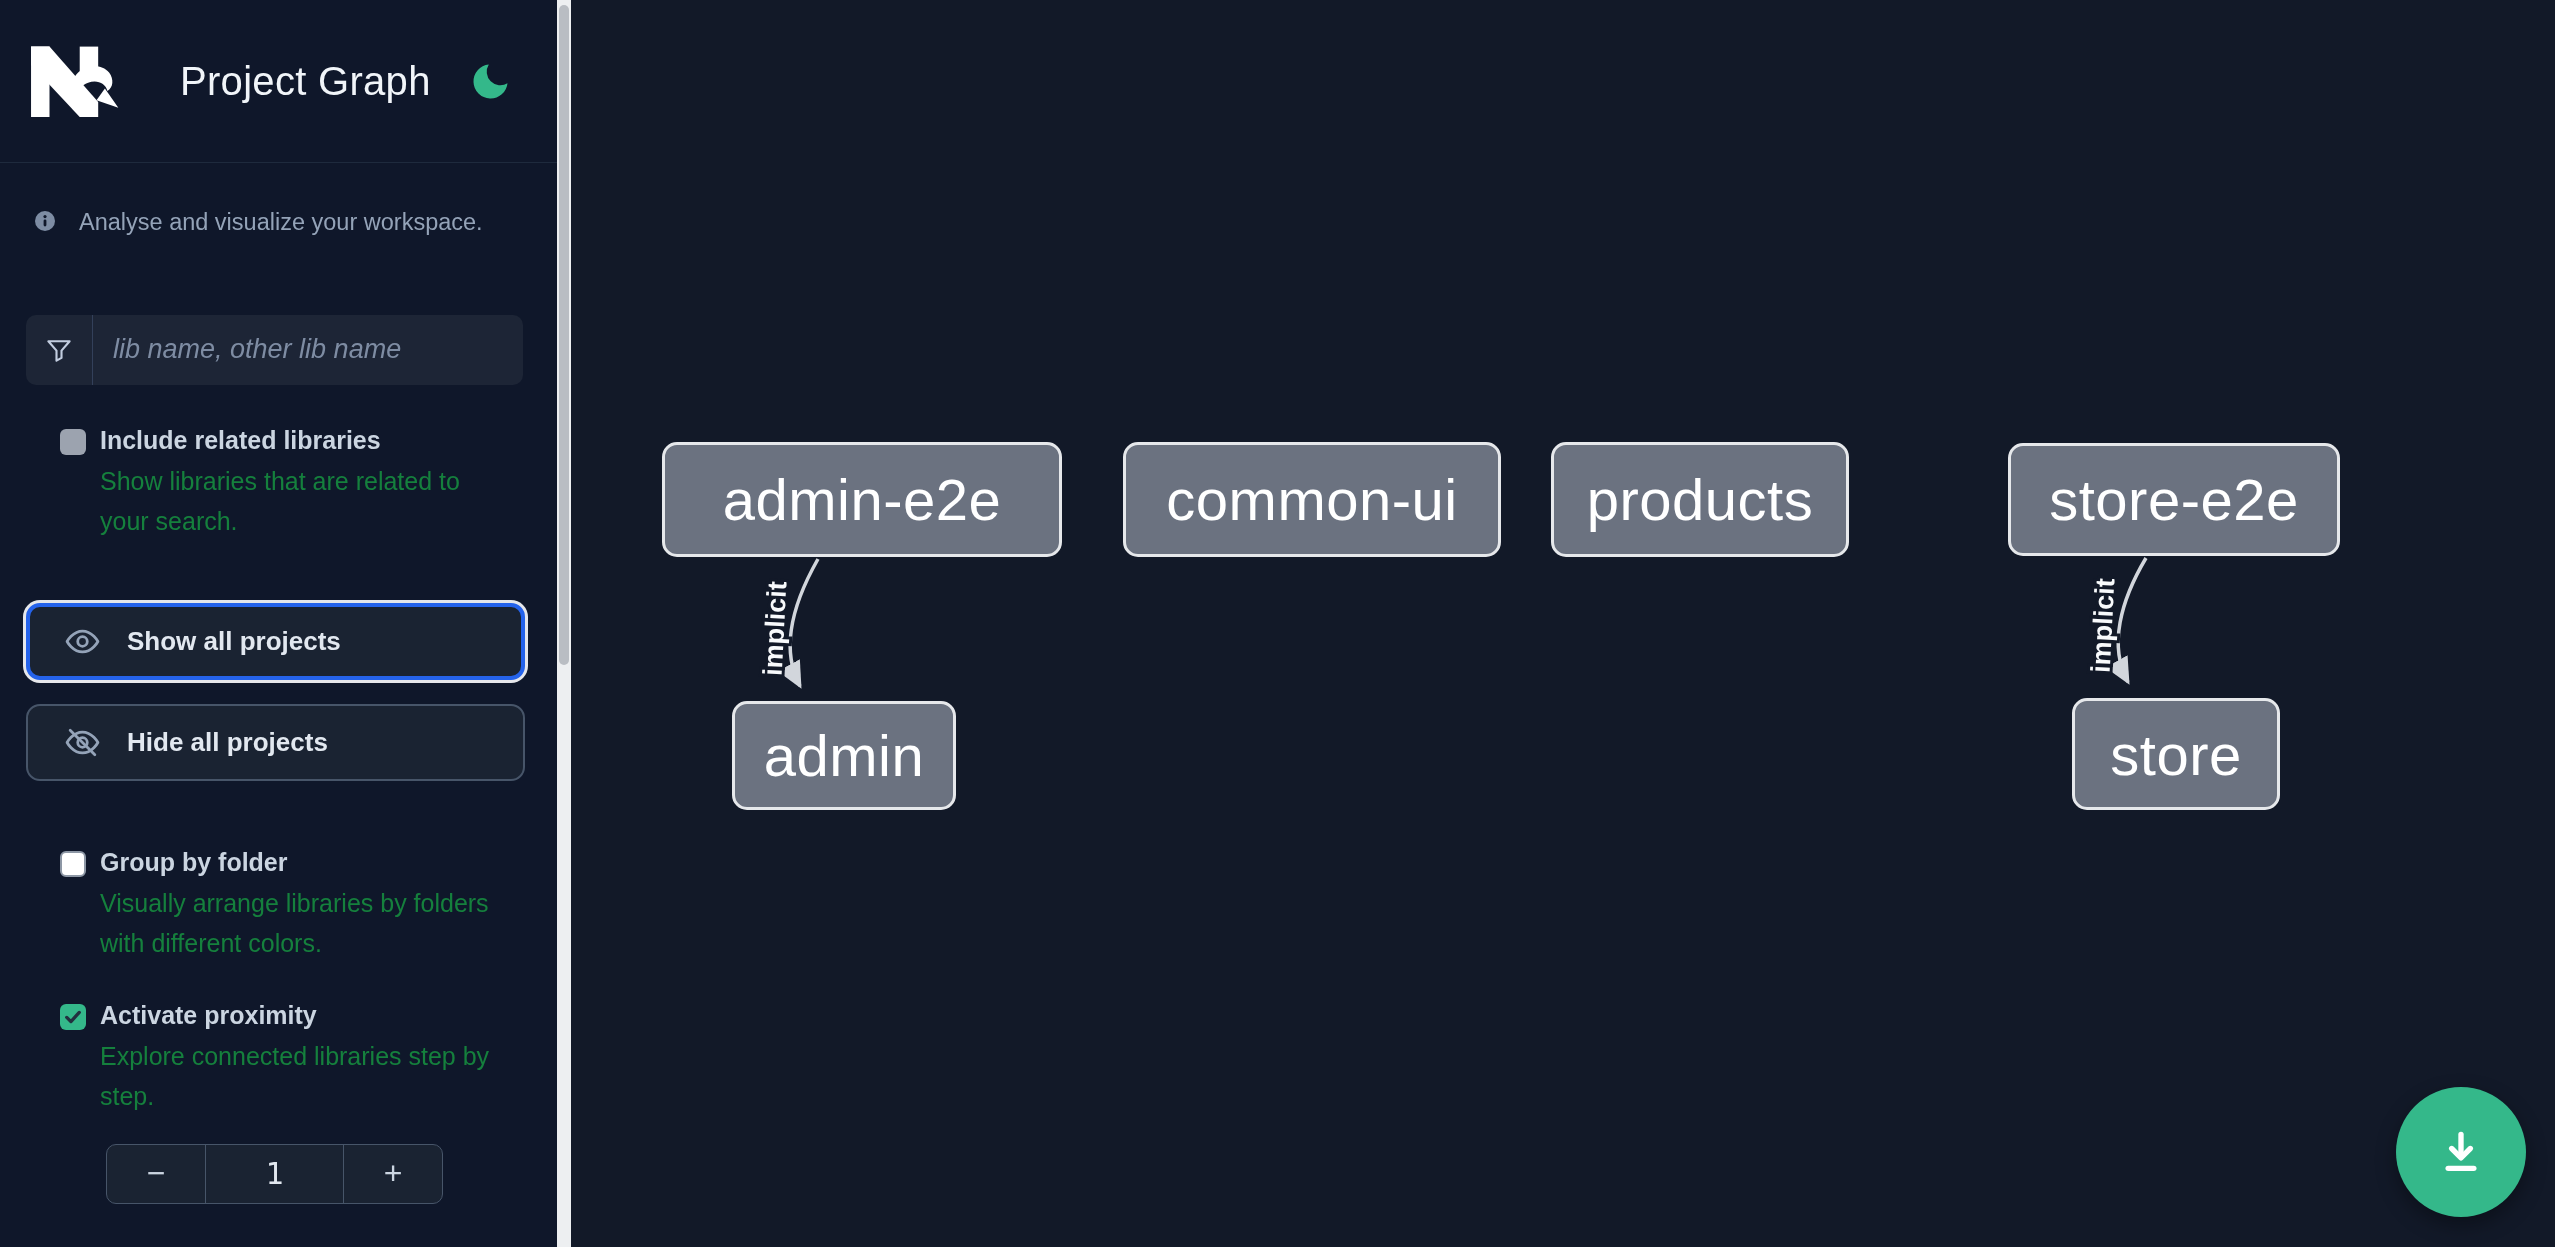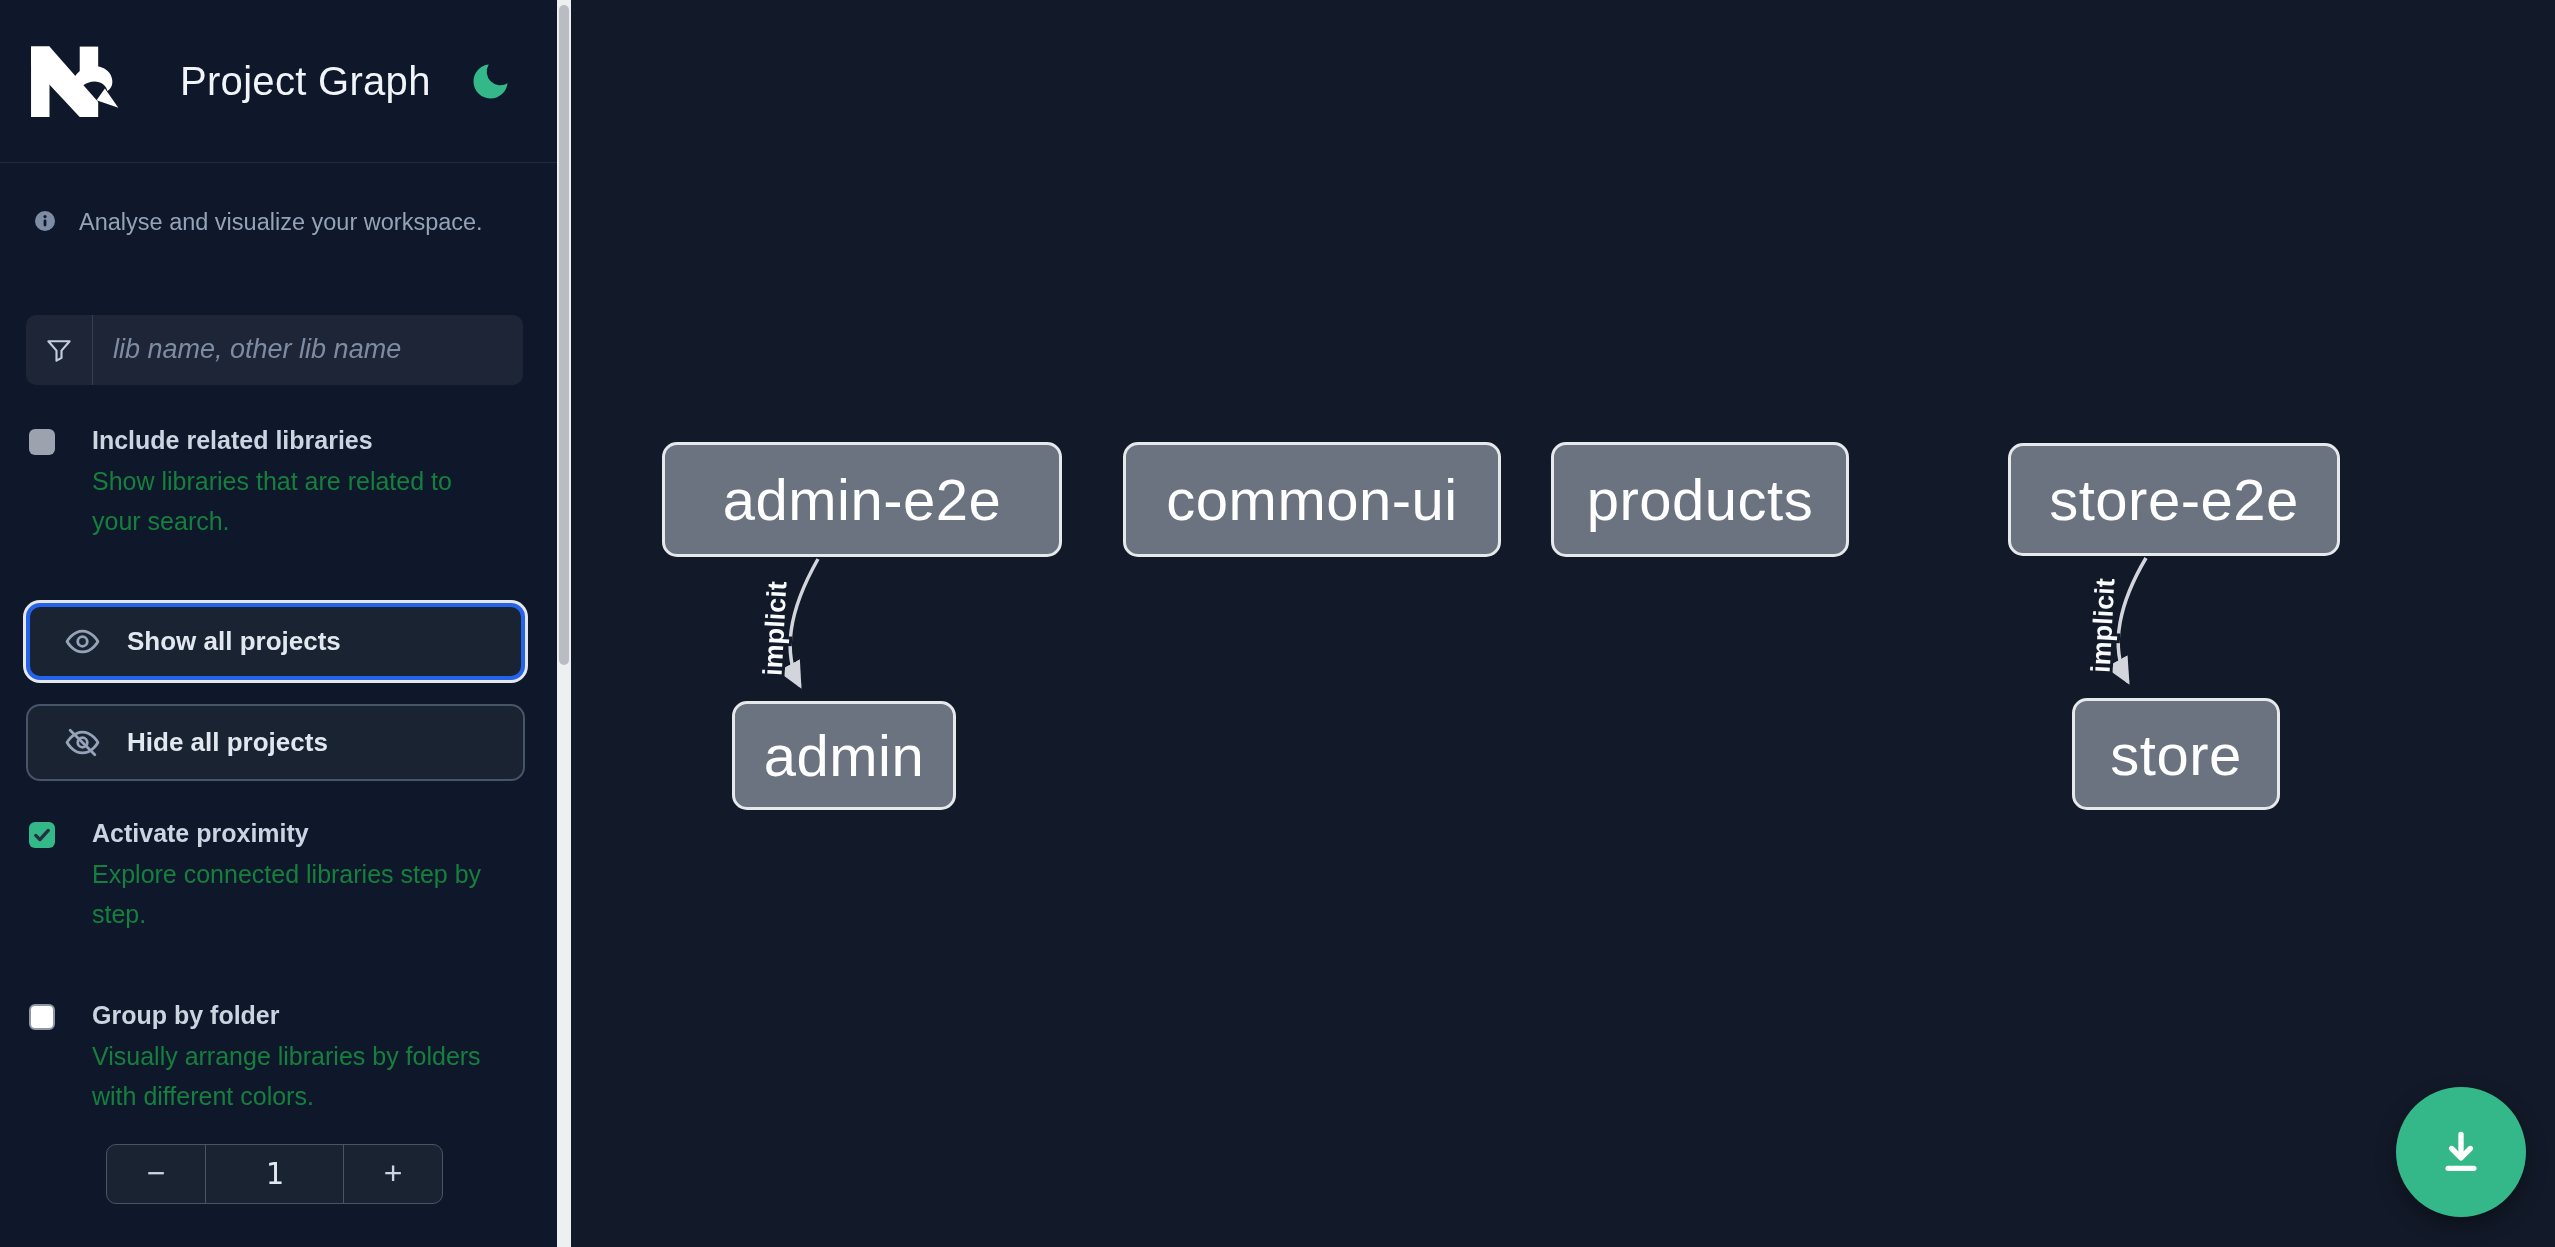--- a/index.html
+++ b/index.html
@@ -24,21 +24,21 @@
 
   .info-row{margin:44px 26px 0 33px;display:flex;gap:22px;align-items:flex-start;color:#94a3b8;font-size:23.5px;line-height:1.3;}
   .info-row svg{flex:none;width:24px;height:24px;margin-top:2px;}
 
   .filter-box{margin:77px 0 0 26px;width:497px;height:70px;background:#1d2536;border-radius:10px;display:flex;align-items:stretch;overflow:hidden;box-sizing:border-box;}
   .filter-icon-cell{flex:none;width:66px;display:flex;align-items:center;justify-content:center;border-right:1px solid #344souciant155;border-right:1px solid #33405a;}
   .filter-icon-cell svg{width:30px;height:30px;}
   .filter-box input{flex:1;min-width:0;background:transparent;border:none;outline:none;color:#e2e8f0;font-size:27px;padding:0 20px;font-family:inherit;font-style:italic;}
   .filter-box input::placeholder{color:#7e8ca3;opacity:1;}
 
-  .opt{display:flex;margin-left:29px;margin-right:26px;gap:37px;}
+  .opt{display:flex;margin-left:29px;margin-right:26px;gap:14px;justify-content:center;}
   .cb{flex:none;width:26px;height:26px;border-radius:6px;margin-top:4px;box-sizing:border-box;cursor:pointer;}
   .cb-gray{background:#9ca3af;}
   .cb-white{background:#ffffff;border:2px solid #8d97a5;}
   .cb-green{background:#34b88a;display:flex;align-items:center;justify-content:center;}
   .cb-green svg{width:20px;height:20px;}
   .opt-text{width:400px;}
   .opt-label{display:block;font-size:25px;font-weight:700;color:#cbd5e1;line-height:30px;}
   .opt-desc{display:block;font-size:25px;color:#15803d;line-height:40px;margin-top:6px;}
 
   .btn{display:flex;align-items:center;gap:26px;margin-left:26px;width:499px;height:77px;box-sizing:border-box;
@@ -143,39 +143,39 @@
         <span style="display:flex;">
           <svg viewBox="0 0 24 24" fill="none" stroke="#94a3b8" stroke-width="1.8" stroke-linecap="round" stroke-linejoin="round" xmlns="http://www.w3.org/2000/svg" width="37" height="37">
             <path d="M2 12s3.6-6.8 10-6.8S22 12 22 12s-3.6 6.8-10 6.8S2 12 2 12z"></path>
             <circle cx="12" cy="12" r="3.1"></circle>
             <path d="M4 4l16 16" stroke="#94a3b8"></path>
           </svg>
         </span>
         <span>Hide all projects</span>
       </button>
 
+      <label class="opt opt-group">
+        <span class="cb cb-white"></span>
+        <span class="opt-text">
+          <span class="opt-label">Group by folder</span>
+          <span class="opt-desc">Visually arrange libraries by folders with different colors.</span>
+        </span>
+      </label>
+
       <label class="opt opt-proximity">
         <span class="cb cb-green">
           <span style="display:flex;">
             <svg viewBox="0 0 24 24" fill="none" stroke="#22303f" stroke-width="4" stroke-linecap="round" stroke-linejoin="round" xmlns="http://www.w3.org/2000/svg" width="20" height="20">
               <path d="M4.5 12.5 L9.5 17.5 L19.5 6.5"></path>
             </svg>
           </span>
         </span>
         <span class="opt-text">
           <span class="opt-label">Activate proximity</span>
           <span class="opt-desc">Explore connected libraries step by step.</span>
-        </span>
-      </label>
-
-      <label class="opt opt-group">
-        <span class="cb cb-white"></span>
-        <span class="opt-text">
-          <span class="opt-label">Group by folder</span>
-          <span class="opt-desc">Visually arrange libraries by folders with different colors.</span>
         </span>
       </label>
 
       <div class="stepper">
         <button>−</button>
         <div class="stepper-value">1</div>
         <button>+</button>
       </div>
 
     </div>

